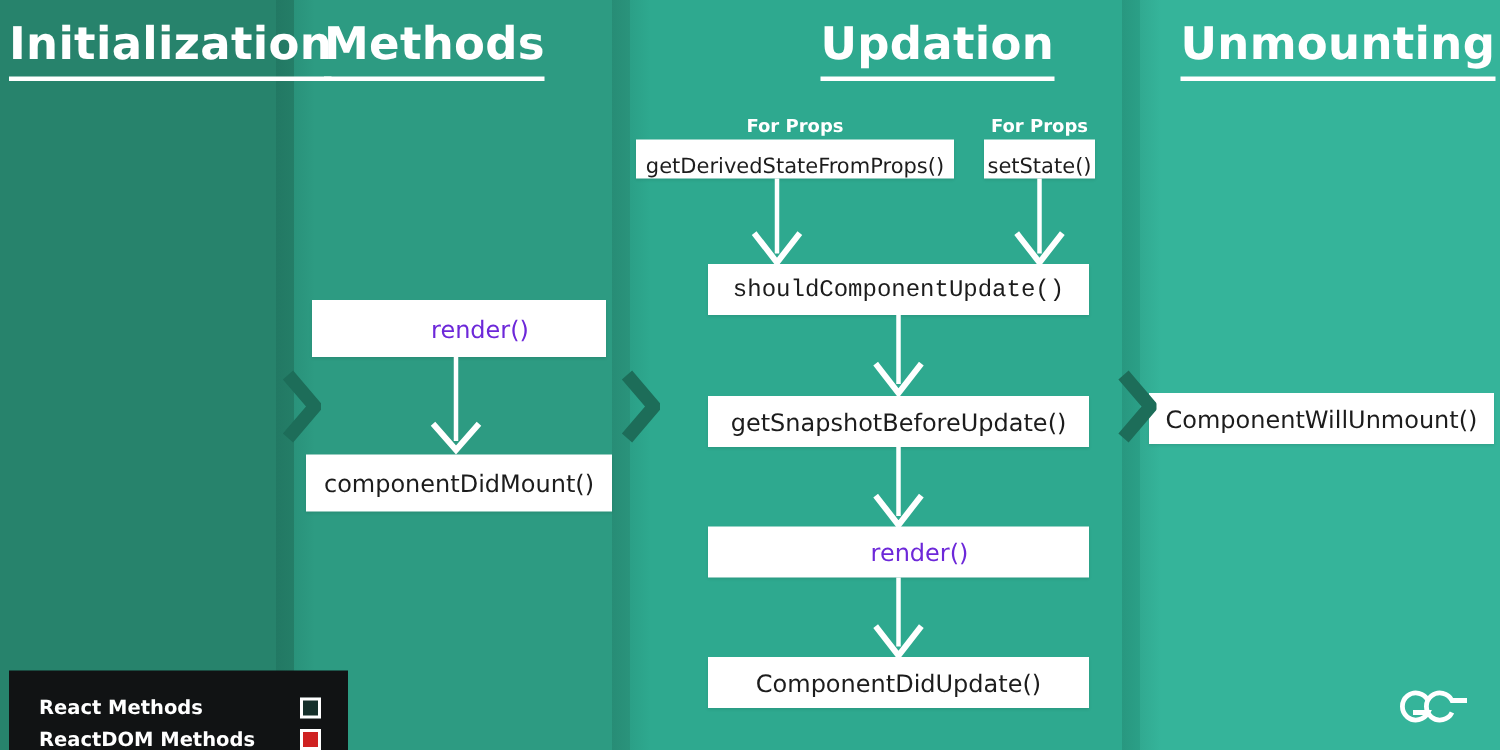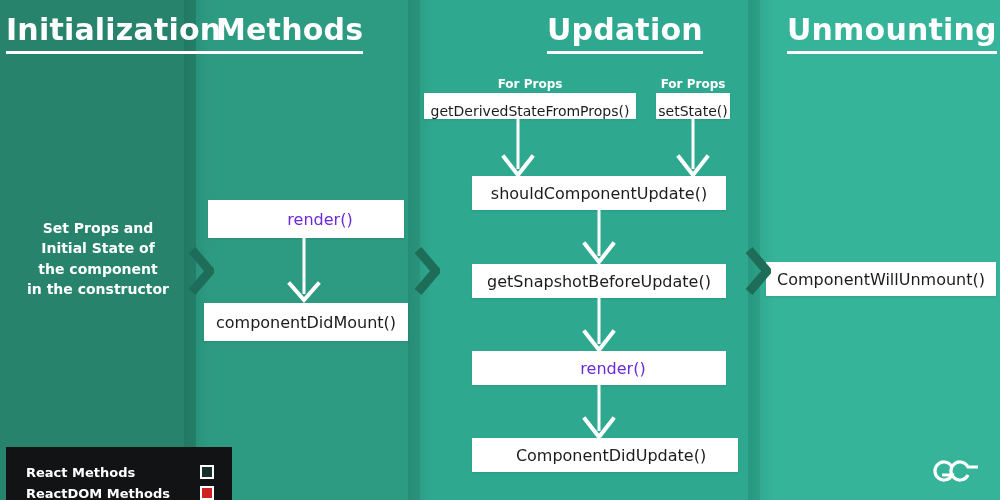--- a/index.html
+++ b/index.html
@@ -154,24 +154,20 @@
   <div class="band b3"></div>
   <div class="band-edge edge0"></div>
   <div class="band-edge edge1"></div>
   <div class="band-edge edge2"></div>
 
   <div class="heading h-init">Initialization</div>
   <div class="heading h-mount">Methods</div>
   <div class="heading h-upd">Updation</div>
   <div class="heading h-unmnt">Unmounting</div>
 
-  <div class="desc" style="left:0px; top:218px; width:196px;">Set Props and
-Initial State of
-the component
-in the constructor</div>
 
   <div class="box" style="left:208px; top:200px; width:196px; height:38px;">
     <span class="red">render()</span>
   </div>
 
   <div class="conn" style="left:278px; top:238px;">
     <svg width="52" height="68" viewBox="0 0 52 68">
       <line x1="26" y1="0" x2="26" y2="56" stroke="#ffffff" stroke-width="3"></line>
       <polyline points="12,46 26,62 40,46" fill="none" stroke="#ffffff" stroke-width="4" stroke-linecap="square"></polyline>
     </svg>
@@ -199,21 +195,21 @@
     </svg>
   </div>
 
   <div class="conn" style="left:667px; top:119px;">
     <svg width="52" height="60" viewBox="0 0 52 60">
       <line x1="26" y1="0" x2="26" y2="50" stroke="#ffffff" stroke-width="3"></line>
       <polyline points="12,38 26,56 40,38" fill="none" stroke="#ffffff" stroke-width="4" stroke-linecap="square"></polyline>
     </svg>
   </div>
 
-  <div class="box" style="left:472px; top:176px; width:254px; height:34px;">
+  <div class="box" style="left:472px; top:176px; width:254px; height:34px;font-family:Liberation Mono, monospace;">
     <span>shouldComponentUpdate()</span>
   </div>
 
   <div class="conn" style="left:573px; top:210px;">
     <svg width="52" height="56" viewBox="0 0 52 56">
       <line x1="26" y1="0" x2="26" y2="46" stroke="#ffffff" stroke-width="3"></line>
       <polyline points="12,34 26,52 40,34" fill="none" stroke="#ffffff" stroke-width="4" stroke-linecap="square"></polyline>
     </svg>
   </div>
 
@@ -232,21 +228,21 @@
     <span class="red">render()</span>
   </div>
 
   <div class="conn" style="left:573px; top:385px;">
     <svg width="52" height="56" viewBox="0 0 52 56">
       <line x1="26" y1="0" x2="26" y2="46" stroke="#ffffff" stroke-width="3"></line>
       <polyline points="12,34 26,52 40,34" fill="none" stroke="#ffffff" stroke-width="4" stroke-linecap="square"></polyline>
     </svg>
   </div>
 
-  <div class="box" style="left:472px; top:438px; width:254px; height:34px;padding-left:12px;">
+  <div class="box" style="left:472px; top:438px; width:254px; height:34px;">
     <span>ComponentDidUpdate()</span>
   </div>
 
   <div class="box" style="left:766px; top:262px; width:230px; height:34px;">
     <span>ComponentWillUnmount()</span>
   </div>
 
   <div class="chev" style="left:188px; top:246px;">
     <svg width="26" height="50" viewBox="0 0 26 50">
       <polyline points="4,4 22,25 4,46" fill="none" stroke="#1d6d59" stroke-width="9" stroke-linecap="butt" stroke-linejoin="miter"></polyline>

